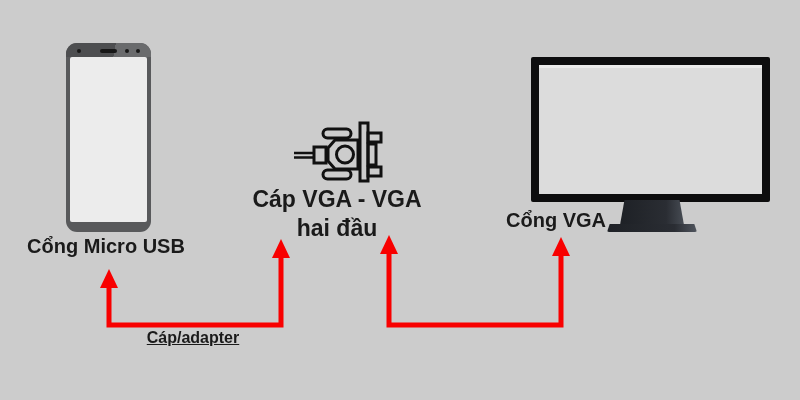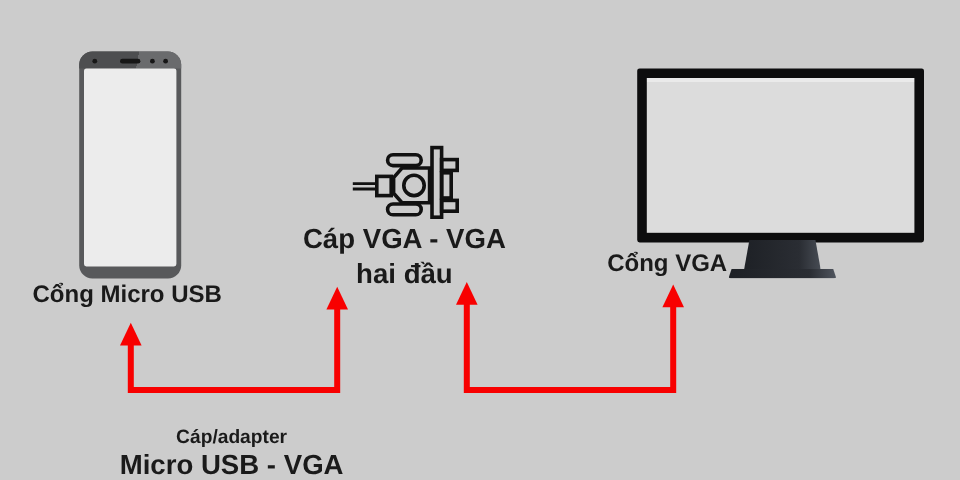--- a/index.html
+++ b/index.html
@@ -85,21 +85,21 @@
     position: absolute;
     transform: translateX(-50%);
     color: var(--text, #1a1a1a);
     font-weight: bold;
     white-space: nowrap;
     text-align: center;
   }
   .label-phone   { left: 106px; top: 235px; font-size: 20px; }
   .label-cable   { left: 337px; top: 185px; font-size: 23px; line-height: 29px; }
   .label-monitor { left: 556px; top: 209px; font-size: 20px; text-align: right; }
-  .label-adapter { left: 193px; top: 356px; }
+  .label-adapter { left: 193px; top: 329px; text-decoration: underline; }
   .label-adapter .line-small { display: block; font-size: 16px; line-height: 18px; }
   .label-adapter .line-big   { display: block; font-size: 23px; line-height: 26px; }
 </style>
 </head>
 <body style="--bg: #cccccc; --arrow: #f80000; --text: #1a1a1a;">
 
 <div class="stage">
 
   <div class="phone">
     <div class="phone-bezel">
@@ -151,16 +151,15 @@
 
   <div class="label label-cable">
     <span style="display:block;">Cáp VGA - VGA</span>
     <span style="display:block;">hai đầu</span>
   </div>
 
   <div class="label label-monitor">Cổng VGA</div>
 
   <div class="label label-adapter">
     <span class="line-small">Cáp/adapter</span>
-    <span class="line-big">Micro USB - VGA</span>
   </div>
 
 </div>
 
 </body></html>

